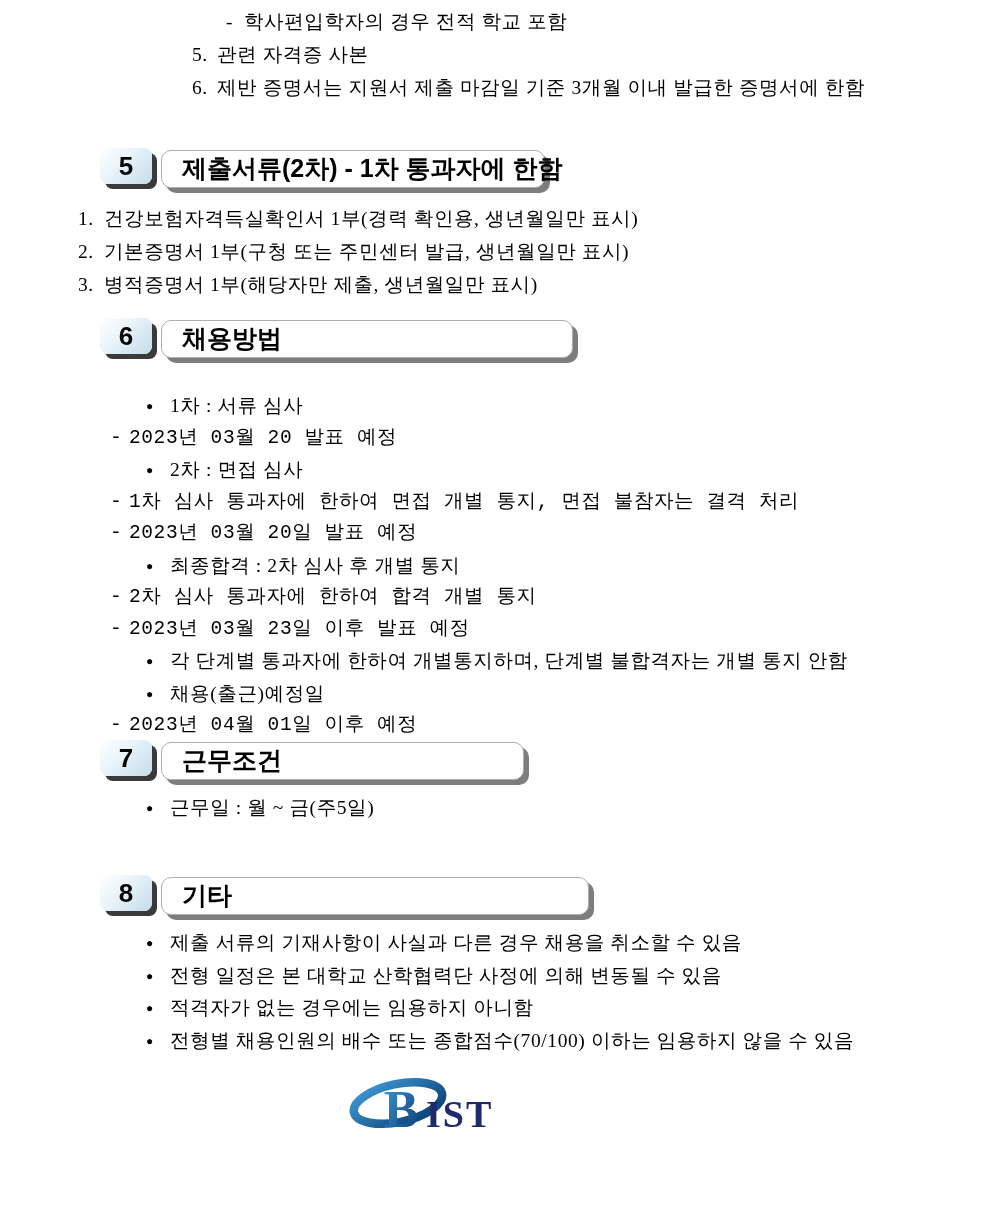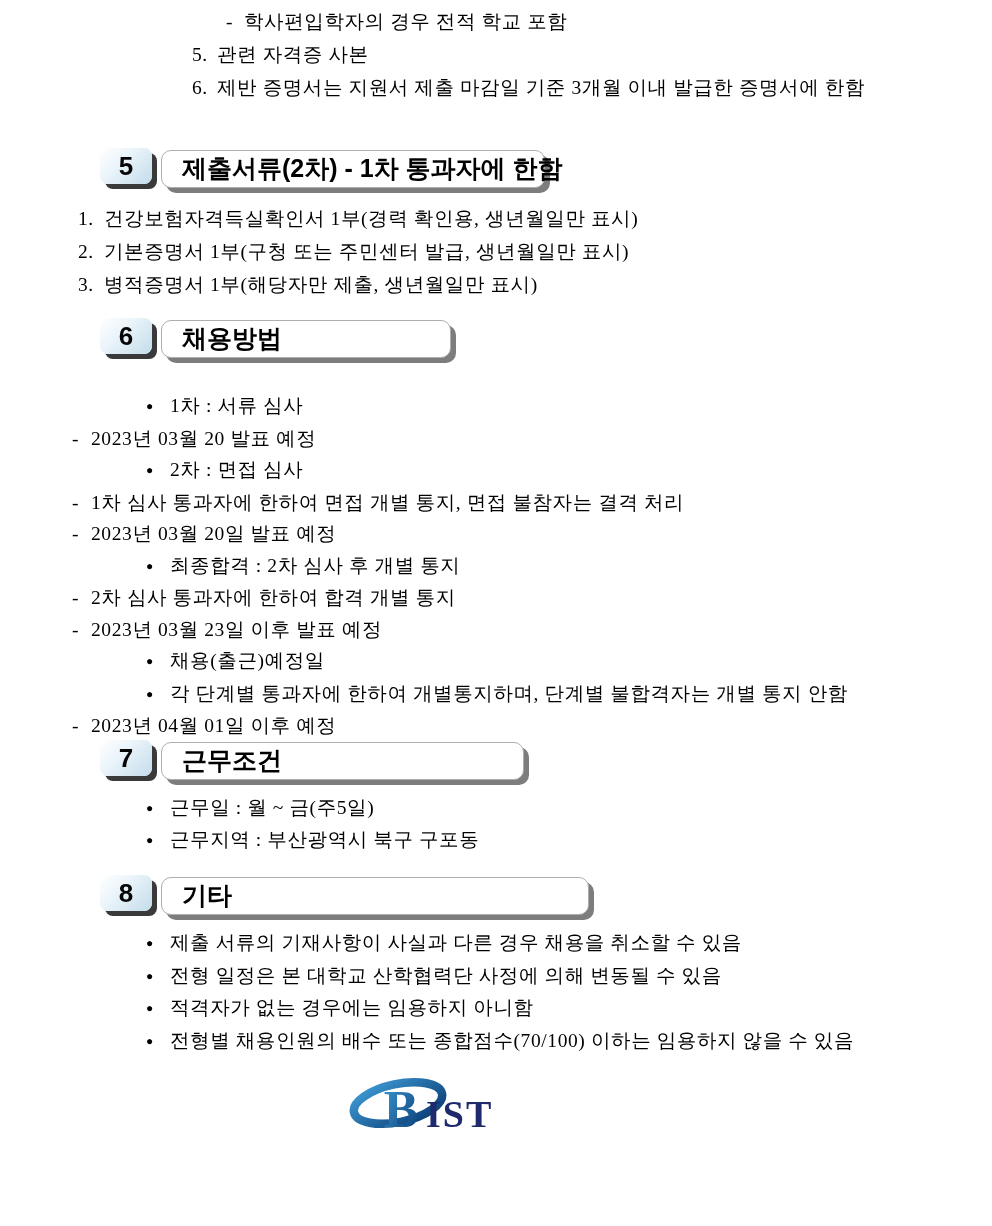--- a/index.html
+++ b/index.html
@@ -36,21 +36,21 @@
     padding:0 20px;
     font-family:"Liberation Sans","DejaVu Sans",sans-serif;
     font-weight:800; font-size:25px; line-height:35px; color:#000;
     white-space:nowrap; overflow:visible;
   }
   .items { }
   .r.n5 { padding-left:78px; }
   .r.n5 .m { width:26px; }
   .r.b  { padding-left:146px; }
   .r.b .m { width:24px; font-size:12px; vertical-align:2px; }
-  .r.d  { padding-left:72px; }
+  .r.d  { padding-left:110px;font-family:Liberation Mono, monospace; }
   .r.d .m { width:19px; }
 
   .footer-logo { position:absolute; left:348px; top:1076px; display:flex; align-items:center; }
   .logo-text { margin-left:14px; }
   .logo-kr {
     font-family:"Liberation Sans","DejaVu Sans",sans-serif;
     font-weight:bold; font-size:20px; letter-spacing:2px; color:#3a4150;
   }
   .logo-en {
     font-family:"Liberation Sans","DejaVu Sans",sans-serif;
@@ -76,45 +76,44 @@
     <div class="items" style="margin-top:14px; line-height:33px;">
       <div class="r n5"><span class="m">1.</span><span class="t">건강보험자격득실확인서 1부(경력 확인용, 생년월일만 표시)</span></div>
       <div class="r n5"><span class="m">2.</span><span class="t">기본증명서 1부(구청 또는 주민센터 발급, 생년월일만 표시)</span></div>
       <div class="r n5"><span class="m">3.</span><span class="t">병적증명서 1부(해당자만 제출, 생년월일만 표시)</span></div>
     </div>
   </div>
 
   <div class="section" style="top:318px;">
     <div class="sec-head">
       <div class="num-box">6</div>
-      <div class="title-box" style="width:290px;">채용방법</div>
+      <div class="title-box" style="width:412px;">채용방법</div>
     </div>
     <div class="items" style="margin-top:32px; line-height:31.5px;">
       <div class="r b"><span class="m">●</span><span class="t">1차 : 서류 심사</span></div>
       <div class="r d"><span class="m">-</span><span class="t">2023년 03월 20 발표 예정</span></div>
       <div class="r b"><span class="m">●</span><span class="t">2차 : 면접 심사</span></div>
       <div class="r d"><span class="m">-</span><span class="t">1차 심사 통과자에 한하여 면접 개별 통지, 면접 불참자는 결격 처리</span></div>
       <div class="r d"><span class="m">-</span><span class="t">2023년 03월 20일 발표 예정</span></div>
       <div class="r b"><span class="m">●</span><span class="t">최종합격 : 2차 심사 후 개별 통지</span></div>
       <div class="r d"><span class="m">-</span><span class="t">2차 심사 통과자에 한하여 합격 개별 통지</span></div>
       <div class="r d"><span class="m">-</span><span class="t">2023년 03월 23일 이후 발표 예정</span></div>
+      <div class="r b"><span class="m">●</span><span class="t">각 단계별 통과자에 한하여 개별통지하며, 단계별 불합격자는 개별 통지 안함</span></div>
       <div class="r b"><span class="m">●</span><span class="t">채용(출근)예정일</span></div>
-      <div class="r b"><span class="m">●</span><span class="t">각 단계별 통과자에 한하여 개별통지하며, 단계별 불합격자는 개별 통지 안함</span></div>
       <div class="r d"><span class="m">-</span><span class="t">2023년 04월 01일 이후 예정</span></div>
     </div>
   </div>
 
   <div class="section" style="top:740px;">
     <div class="sec-head">
       <div class="num-box">7</div>
       <div class="title-box" style="width:363px;">근무조건</div>
     </div>
     <div class="items" style="margin-top:12px; line-height:32px;">
       <div class="r b"><span class="m">●</span><span class="t">근무일 : 월 ~ 금(주5일)</span></div>
-      <div class="r b"><span class="m">●</span><span class="t">근무지역 : 부산광역시 북구 구포동</span></div>
     </div>
   </div>
 
   <div class="section" style="top:875px;">
     <div class="sec-head">
       <div class="num-box">8</div>
       <div class="title-box" style="width:428px;">기타</div>
     </div>
     <div class="items" style="margin-top:12px; line-height:31.7px;">
       <div class="r b"><span class="m">●</span><span class="t">제출 서류의 기재사항이 사실과 다른 경우 채용을 취소할 수 있음</span></div>

